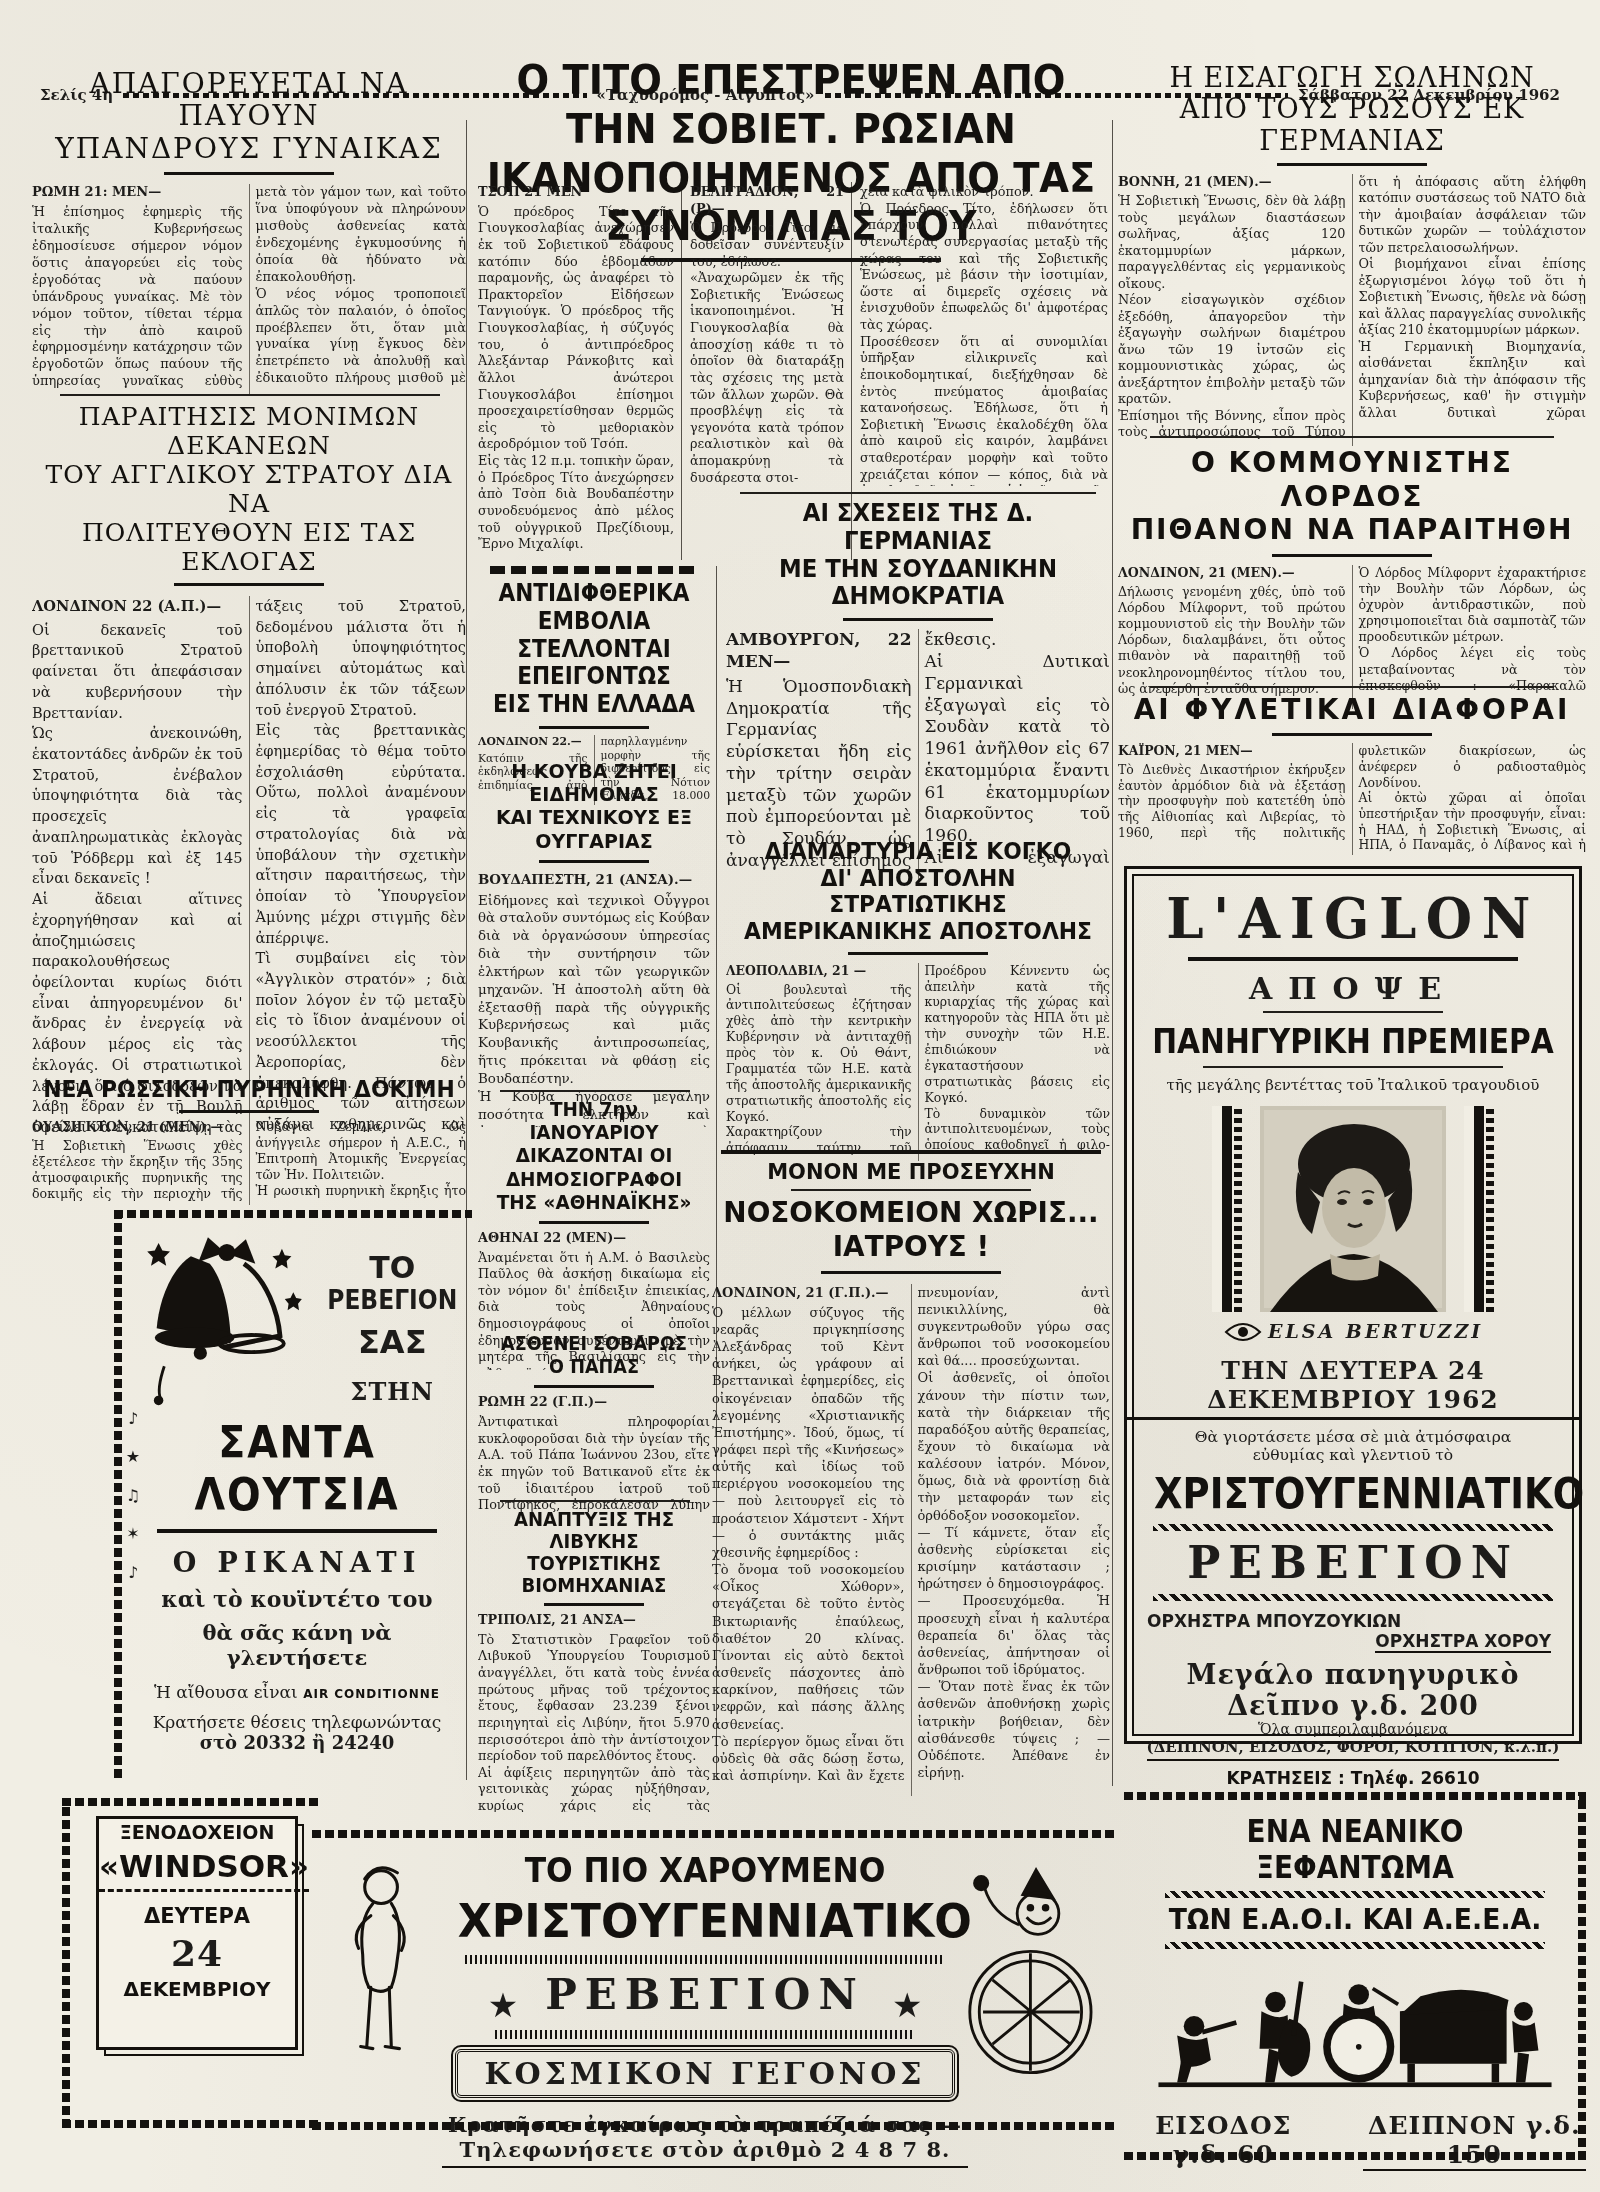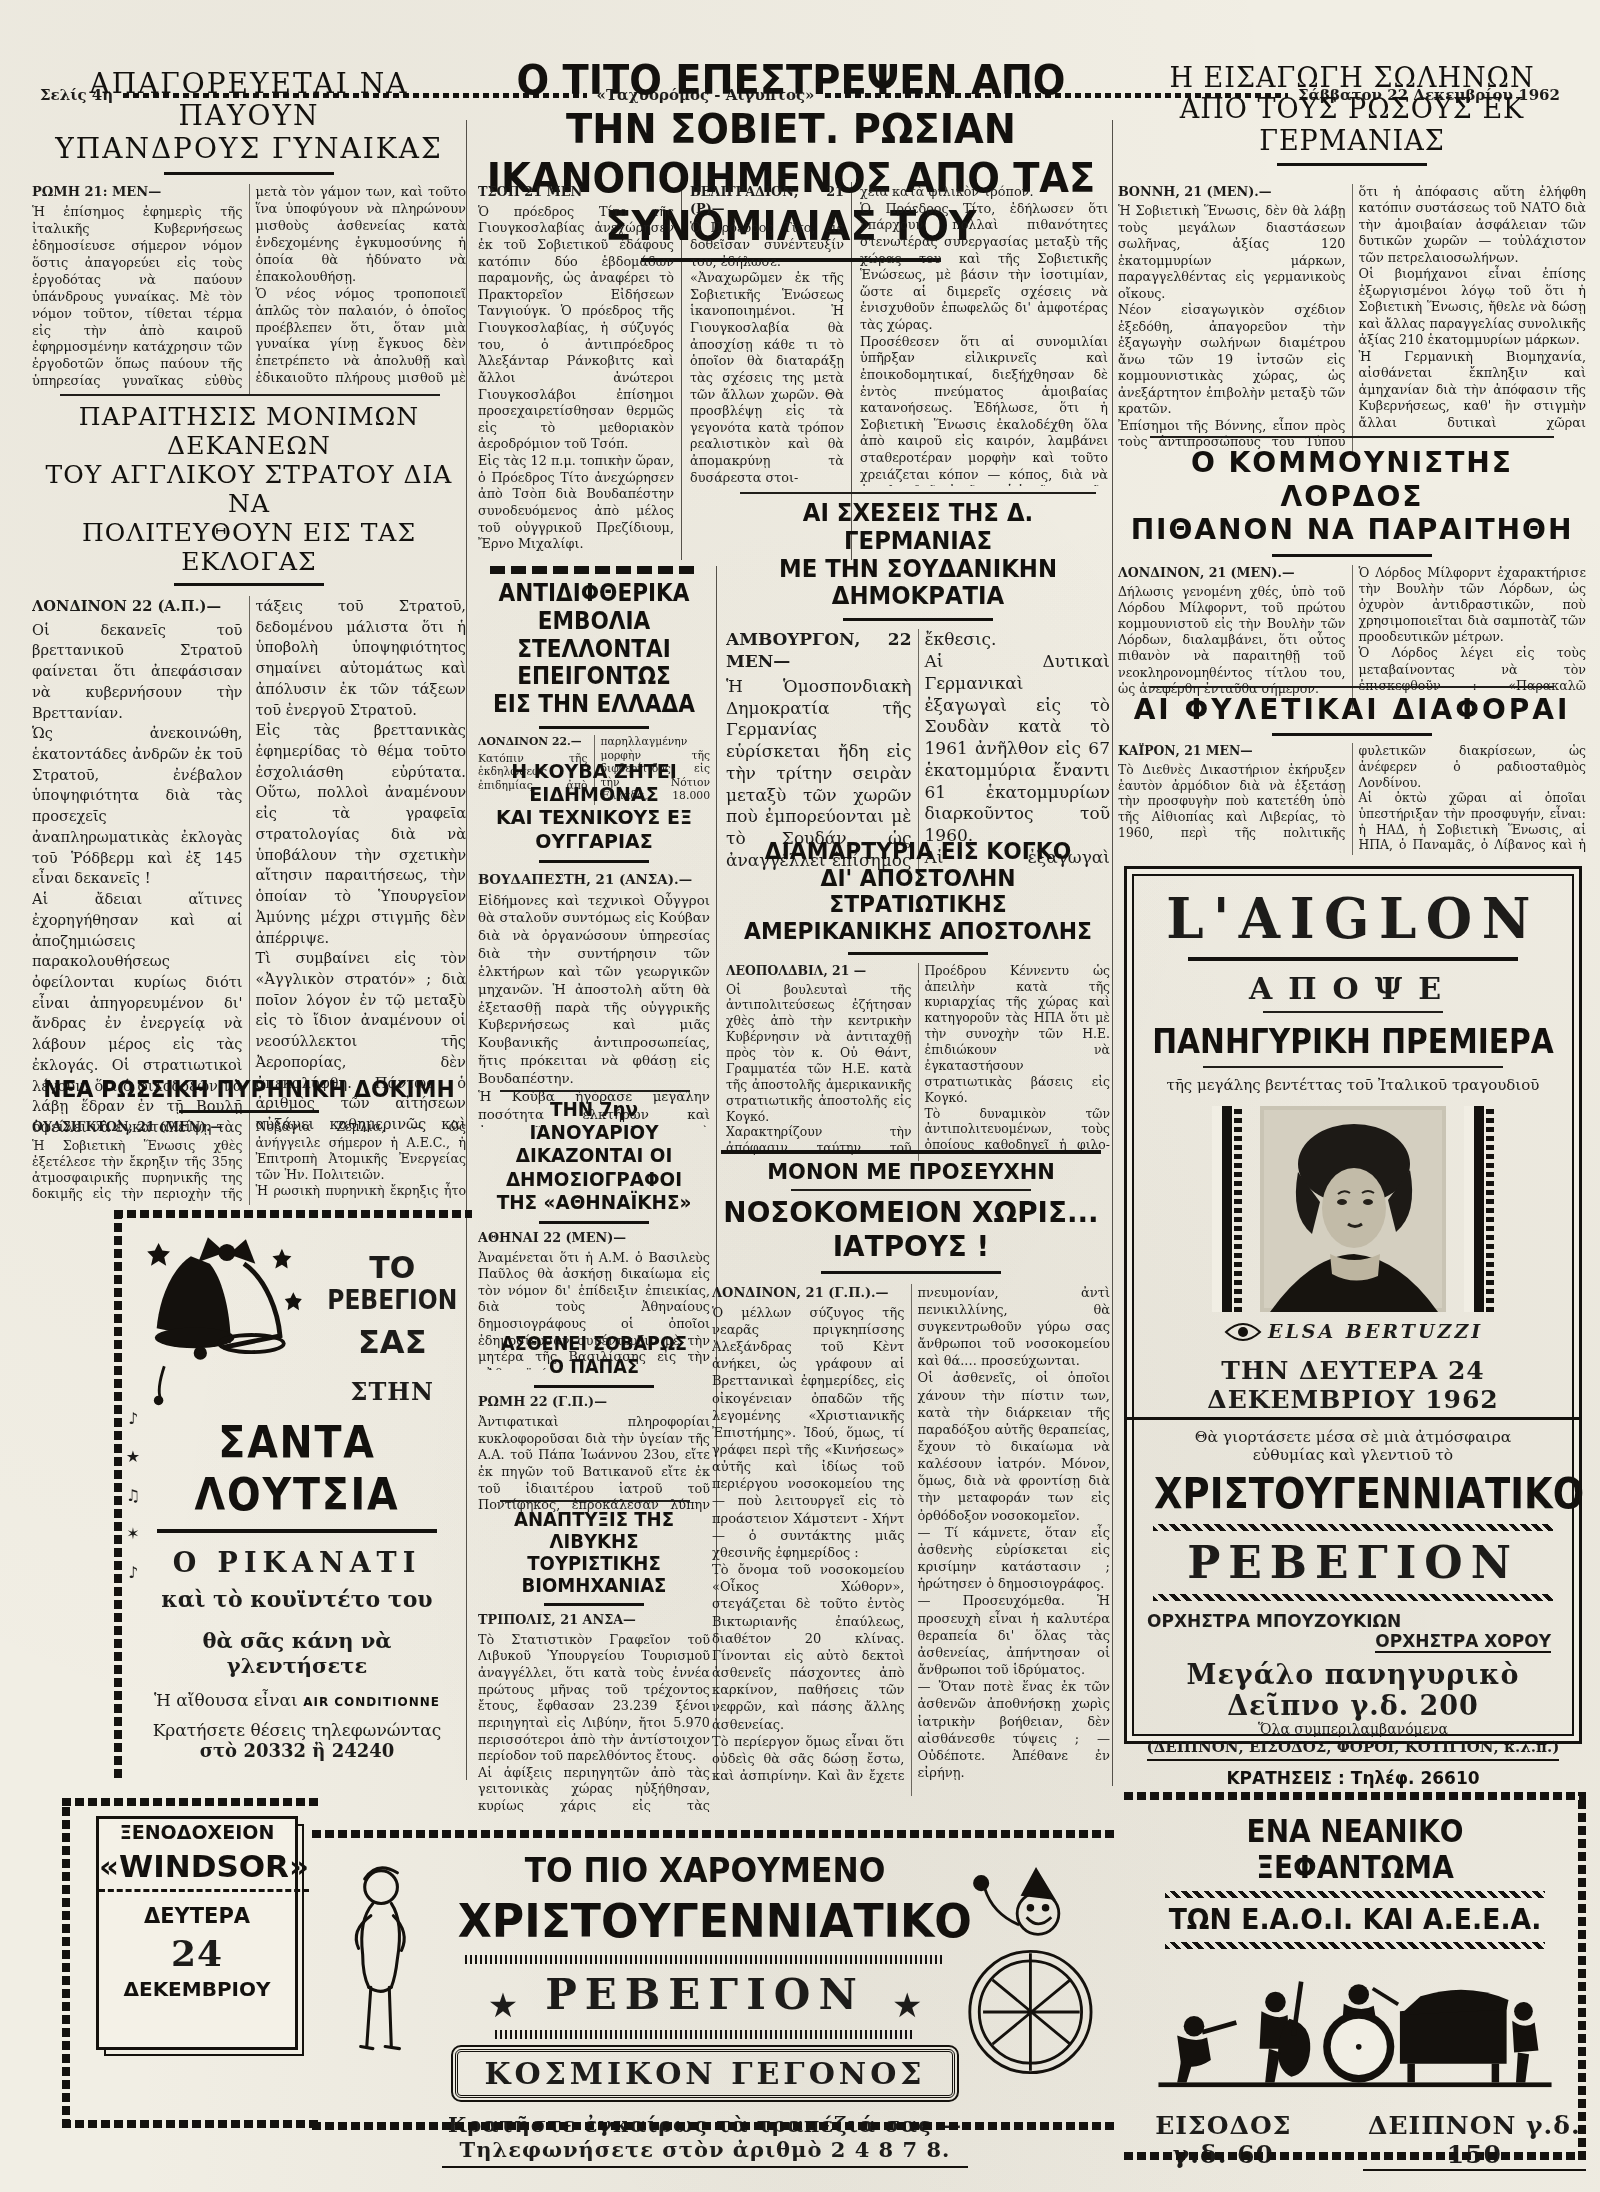--- a/index.html
+++ b/index.html
@@ -124,21 +124,21 @@
         <div style="font-size:30px">ΤΟ</div>
         <div style="font-size:26px;transform:scaleX(.9)">ΡΕΒΕΓΙΟΝ</div>
         <div style="font-size:32px;margin-top:8px">ΣΑΣ</div>
         <div class="hl-serif" style="font-size:24px;margin-top:16px;font-weight:700">ΣΤΗΝ</div>
       </span>
     </div>
     <div class="center hl" style="font-size:45px;transform:scaleX(.88);letter-spacing:2px;margin-top:4px">ΣΑΝΤΑ ΛΟΥΤΣΙΑ</div>
     <div class="hr-thick" style="width:280px;margin:8px auto 14px"></div>
     <div class="center hl-serif" style="font-size:27px;letter-spacing:6px;font-weight:700">Ο ΡΙΚΑΝΑΤΙ</div>
     <div class="center" style="font-size:22px;font-weight:700;margin-top:8px">καὶ τὸ κουϊντέτο του</div>
-    <div class="center" style="font-size:21px;font-weight:700;margin-top:16px">θὰ σᾶς κάνη νὰ γλεντήσετε</div>
+    <div class="center" style="font-size:21px;font-weight:700;margin-top:8px">θὰ σᾶς κάνη νὰ γλεντήσετε</div>
     <div class="center" style="margin-top:12px;font-size:17px">
       <span>Ἡ αἴθουσα εἶναι</span>
       <span class="hl" style="font-size:12px;letter-spacing:1px">AIR CONDITIONNE</span>
     </div>
     <div class="center" style="font-size:17px;margin-top:10px">Κρατήσετε θέσεις τηλεφωνώντας</div>
     <div class="center" style="font-size:18px;font-weight:700">στὸ 20332 ἢ 24240</div>
   </div>
   <div class="abs center" style="left:6px;top:190px;width:26px;font-size:16px;white-space:pre-line;line-height:2.4">♪
 ★
 ♫
@@ -284,21 +284,21 @@
 — Τί κάμνετε, ὅταν εἷς ἀσθενὴς εὑρίσκεται εἰς κρισίμην κατάστασιν ; ἠρώτησεν ὁ δημοσιογράφος.
 — Προσευχόμεθα. Ἡ προσευχὴ εἶναι ἡ καλυτέρα θεραπεία δι' ὅλας τὰς ἀσθενείας, ἀπήντησαν οἱ ἄνθρωποι τοῦ ἱδρύματος.
 — Ὅταν ποτὲ ἕνας ἐκ τῶν ἀσθενῶν ἀποθνήσκῃ χωρὶς ἰατρικὴν βοήθειαν, δὲν αἰσθάνεσθε τύψεις ; — Οὐδέποτε. Ἀπέθανε ἐν εἰρήνῃ.</div>
   </div>
 </div>
 
 <div class="abs" style="left:1118px;top:62px;width:468px;height:368px;">
   <div class="hl hl-serif" style="font-size:27px;letter-spacing:1px">Η ΕΙΣΑΓΩΓΗ ΣΩΛΗΝΩΝ
 ΑΠΟ ΤΟΥΣ ΡΩΣΟΥΣ ΕΚ ΓΕΡΜΑΝΙΑΣ</div>
   <div class="hlrule" style="width:150px"></div>
-  <div class="copy c2" style="height:272px;font-size:12.8px;line-height:1.29;margin-top:18px">
+  <div class="copy c2" style="height:272px;font-size:12.8px;line-height:1.29;margin-top:8px">
     <div class="dateline">ΒΟΝΝΗ, 21 (ΜΕΝ).—</div>
     <div class="bodycopy">Ἡ Σοβιετικὴ Ἕνωσις, δὲν θὰ λάβῃ τοὺς μεγάλων διαστάσεων σωλῆνας, ἀξίας 120 ἑκατομμυρίων μάρκων, παραγγελθέντας εἰς γερμανικοὺς οἴκους.
 Νέον εἰσαγωγικὸν σχέδιον ἐξεδόθη, ἀπαγορεῦον τὴν ἐξαγωγὴν σωλήνων διαμέτρου ἄνω τῶν 19 ἰντσῶν εἰς κομμουνιστικὰς χώρας, ὡς ἀνεξάρτητον ἐπιβολὴν μεταξὺ τῶν κρατῶν.
 Ἐπίσημοι τῆς Βόννης, εἶπον πρὸς τοὺς ἀντιπροσώπους τοῦ Τύπου ὅτι ἡ ἀπόφασις αὕτη ἐλήφθη κατόπιν συστάσεως τοῦ ΝΑΤΟ διὰ τὴν ἀμοιβαίαν ἀσφάλειαν τῶν δυτικῶν χωρῶν — τοὐλάχιστον τῶν πετρελαιοσωλήνων.
 Οἱ βιομήχανοι εἶναι ἐπίσης ἐξωργισμένοι λόγῳ τοῦ ὅτι ἡ Σοβιετικὴ Ἕνωσις, ἤθελε νὰ δώσῃ καὶ ἄλλας παραγγελίας συνολικῆς ἀξίας 210 ἑκατομμυρίων μάρκων.
 Ἡ Γερμανικὴ Βιομηχανία, αἰσθάνεται ἔκπληξιν καὶ ἀμηχανίαν διὰ τὴν ἀπόφασιν τῆς Κυβερνήσεως, καθ' ἣν στιγμὴν ἄλλαι δυτικαὶ χῶραι ἀναλαμβάνουν τοιαύτας παραγγελίας ἄνευ δισταγμῶν.</div>
   </div>
 </div>
 
 <div class="abs hr" style="left:1150px;top:436px;width:404px"></div>

